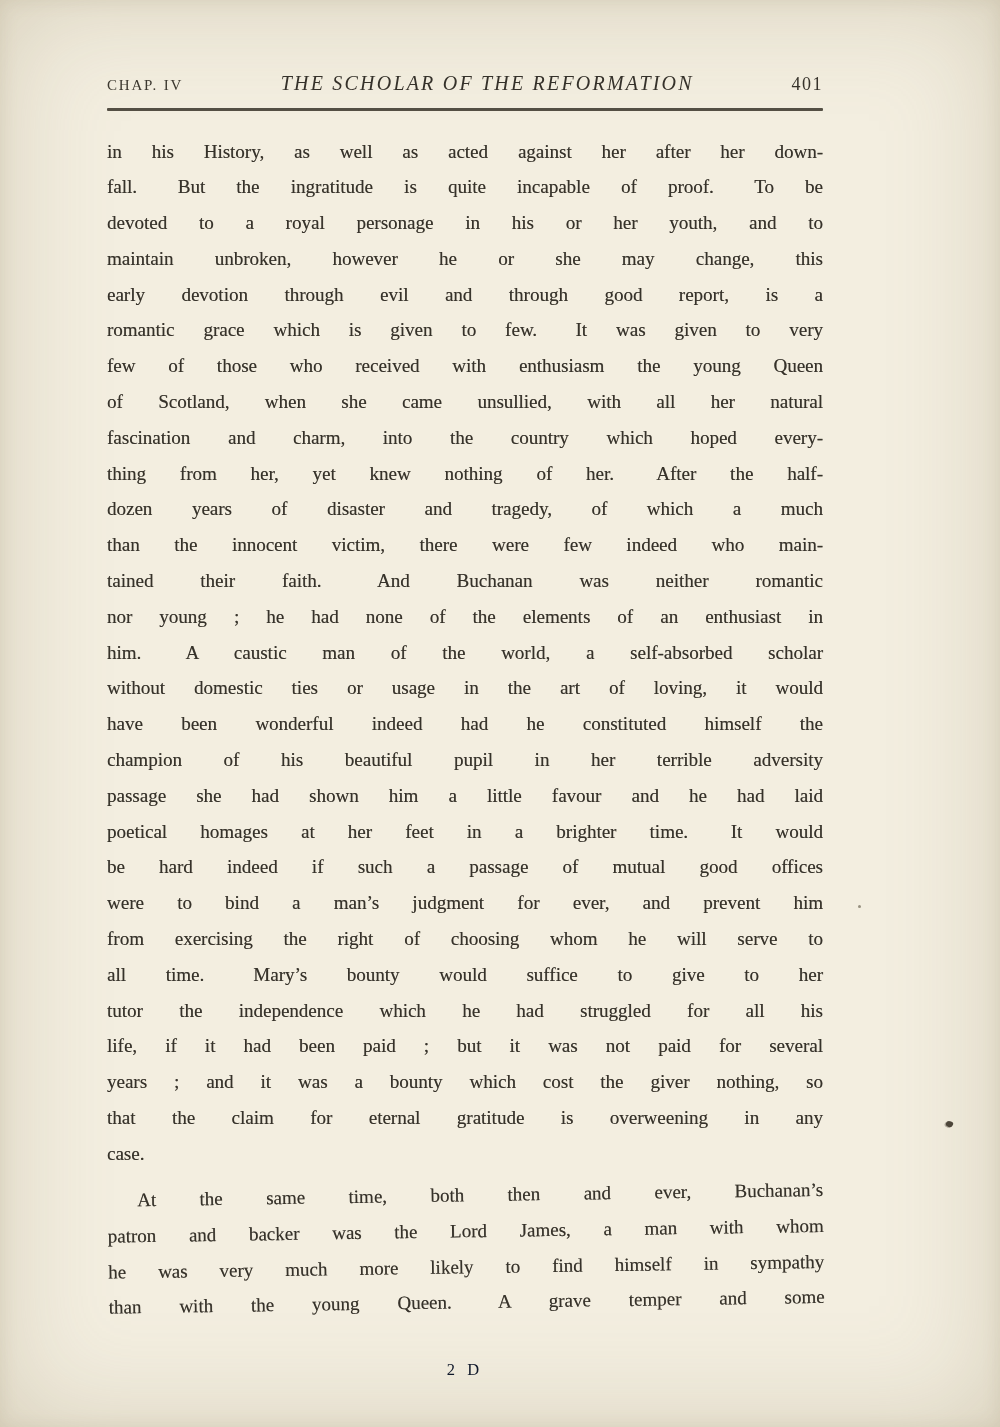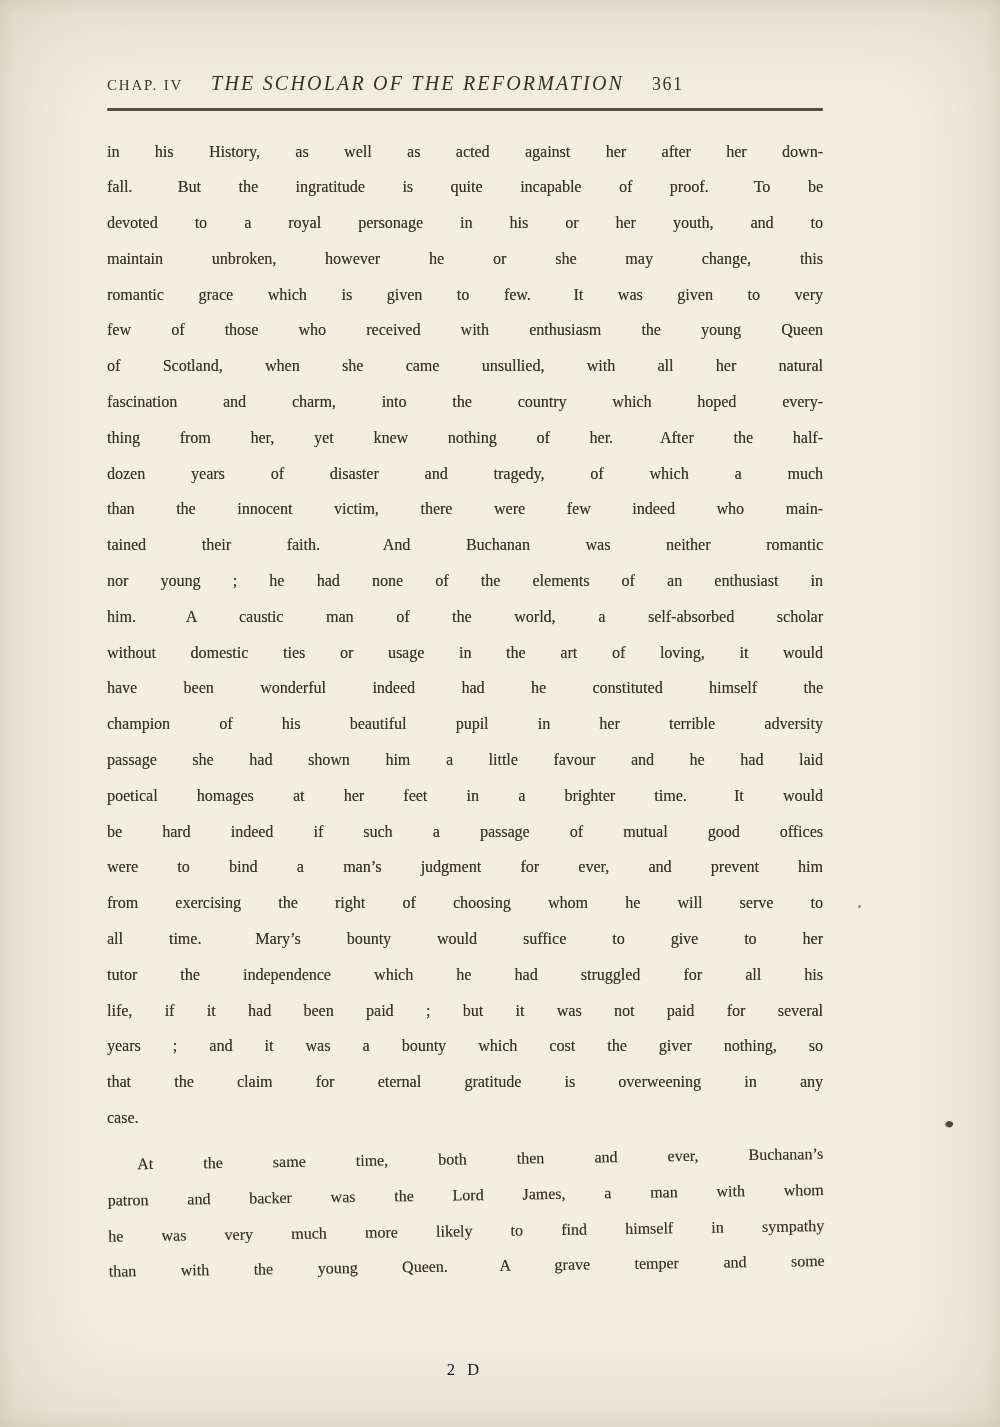--- a/index.html
+++ b/index.html
@@ -15,20 +15,21 @@
     box-shadow: inset 0 0 110px rgba(150,135,100,0.30), inset 0 0 18px rgba(150,135,100,0.18);
     overflow:hidden;
     color:#36322a;
   }
   .content {
     position:absolute;
     left:107px; top:72px; width:716px;
   }
   .page-header {
     display:flex;
+    justify-content:space-between;
     align-items:baseline;
     gap:28px;
   }
   .chap {
     font-size:15px;
     letter-spacing:1.8px;
     color:#3c382f;
   }
   .running-title {
     font-style:italic;
@@ -43,21 +44,21 @@
   }
   .rule {
     height:2.5px;
     background:#3d392f;
     margin-top:13px;
     opacity:0.88;
     border-radius:1px;
   }
   .page-body {
     margin-top:23px;
-    font-size:16px;
+    font-size:19px;
     line-height:35.8px;
     text-shadow: 0.25px 0 0 rgba(54,50,42,0.55);
   }
   .line { white-space:pre-wrap; }
   .line.just {
     text-align:justify;
     text-align-last:justify;
   }
   .line.indent { text-indent:30px; }
   .paragraph:nth-child(2) {
@@ -91,31 +92,32 @@
 </style>
 </head>
 <body>
 
 <div class="page">
   <div class="content">
 
     <div class="page-header">
       <span class="chap">CHAP. IV</span>
       <span class="running-title">THE SCHOLAR OF THE REFORMATION</span>
-      <span class="pagenum">361</span>
+      <span class="pagenum">401</span>
     </div>
 
     <div class="rule"></div>
 
     <div class="page-body">
         <div class="paragraph">
           <div class="line just">in his History, as well as acted against her after her down-</div>
           <div class="line just">fall.  But the ingratitude is quite incapable of proof.  To be</div>
           <div class="line just">devoted to a royal personage in his or her youth, and to</div>
           <div class="line just">maintain unbroken, however he or she may change, this</div>
+          <div class="line just">early devotion through evil and through good report, is a</div>
           <div class="line just">romantic grace which is given to few.  It was given to very</div>
           <div class="line just">few of those who received with enthusiasm the young Queen</div>
           <div class="line just">of Scotland, when she came unsullied, with all her natural</div>
           <div class="line just">fascination and charm, into the country which hoped every-</div>
           <div class="line just">thing from her, yet knew nothing of her.  After the half-</div>
           <div class="line just">dozen years of disaster and tragedy, of which a much</div>
           <div class="line just">than the innocent victim, there were few indeed who main-</div>
           <div class="line just">tained their faith.  And Buchanan was neither romantic</div>
           <div class="line just">nor young ; he had none of the elements of an enthusiast in</div>
           <div class="line just">him.  A caustic man of the world, a self-absorbed scholar</div>

